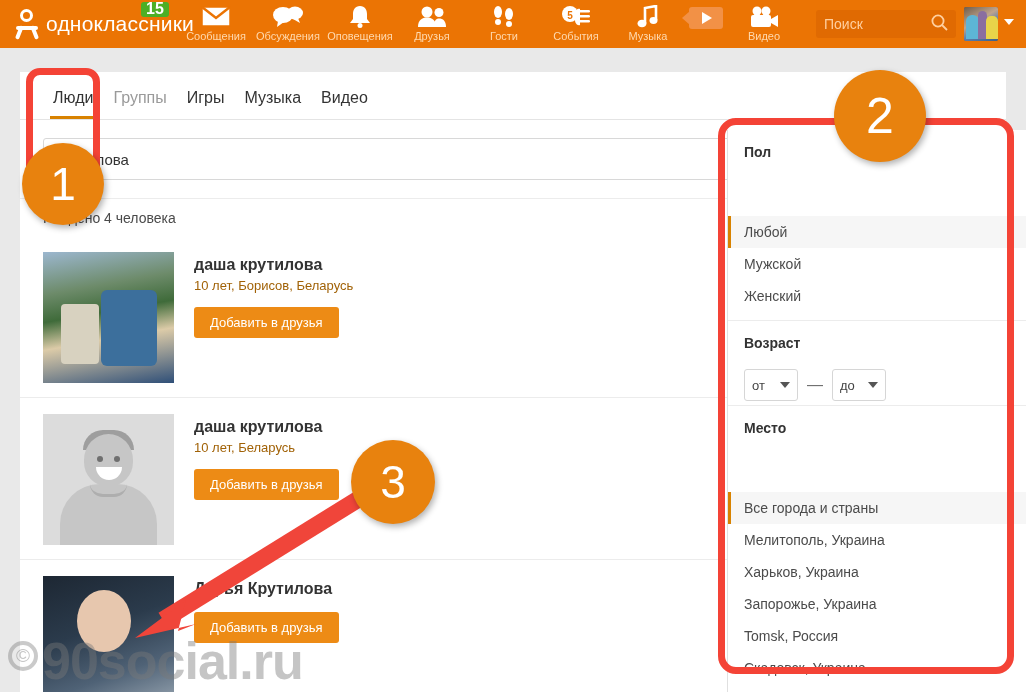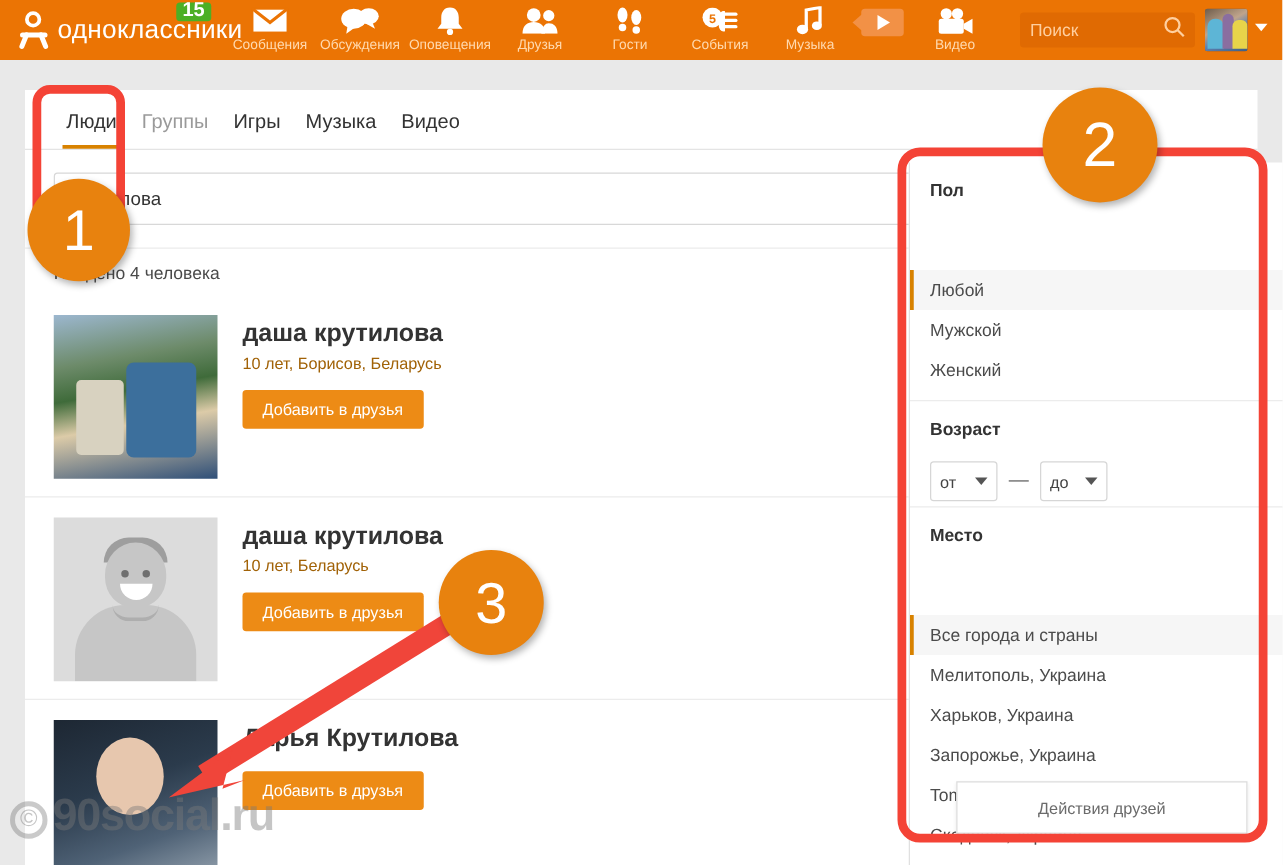--- a/index.html
+++ b/index.html
@@ -141,21 +141,21 @@
   .result-row {
     display: flex; padding: 16px 0 14px 23px; border-top: 1px solid #ececec;
     position: relative; min-height: 148px;
   }
   .result-row:first-child { border-top: none; }
   .r-photo {
     width: 131px; height: 131px; flex: 0 0 131px; overflow: hidden;
     background: #dcdcdc; position: relative;
   }
   .r-info { flex: 1; padding-left: 20px; padding-top: 4px; }
-  .r-name { font-size: 20px; font-weight: bold; color: #333; }
+  .r-name { font-size: 16px; font-weight: bold; color: #333; }
   .r-sub { font-size: 13px; color: #a16207; margin-top: 4px; }
   .btn-add {
     display: inline-block; margin-top: 14px; background: #ed8b15;
     color: #fff; font-size: 13px; padding: 8px 16px; border-radius: 3px;
     cursor: pointer; border: none;
   }
   .r-thumbs {
     position: absolute; right: 25px; top: 20px; display: flex; gap: 4px;
   }
   .r-thumbs .th { width: 44px; height: 44px; overflow: hidden; background:#ccc; position: relative; }
@@ -240,21 +240,21 @@
   .badge-2 { left: 834px; top: 70px; width: 92px; height: 92px; font-size: 50px; }
   .badge-3 { left: 351px; top: 440px; width: 84px; height: 84px; }
 
   .arrow-svg { position: absolute; left: 0; top: 0; pointer-events: none; }
 
   .watermark {
     position: absolute; left: 4px; top: 627px; width: 252px; height: 52px;
     pointer-events: none; opacity: .78;
   }
   .wm-text {
-    position: absolute; left: 38px; top: 4px; font-size: 36px; font-weight: bold;
+    position: absolute; left: 38px; top: 4px; font-size: 52px; font-weight: bold;
     color: rgba(120,120,120,.55); letter-spacing: -1px;
     font-family: "Liberation Sans", sans-serif;
   }
   .wm-c {
     position: absolute; left: 4px; top: 14px; width: 30px; height: 30px;
     border: 4px solid rgba(120,120,120,.5); border-radius: 50%;
     color: rgba(120,120,120,.55); font-size: 19px; text-align: center; line-height: 22px;
   }
 </style>
 </head>
@@ -502,21 +502,20 @@
     </div>
     <div class="f-opt sel">Все города и страны</div>
     <div class="f-opt">Мелитополь, Украина</div>
     <div class="f-opt">Харьков, Украина</div>
     <div class="f-opt">Запорожье, Украина</div>
     <div class="f-opt">Tomsk, Россия</div>
     <div class="f-opt">Скадовск, Украина</div>
     <div class="f-opt">Друг</div>
   </div>
 
-  <div class="friends-pop">Действия друзей</div>
 
   <div class="hl-rect hl-tab"></div>
   <div class="hl-rect hl-panel"></div>
 
   <svg class="arrow-svg" width="1026" height="692">
     <path d="M378 487 L163 620" stroke="#f0453a" stroke-width="17" stroke-linecap="butt"></path>
     <path d="M135 638 L186 600 L178 631 L196 624 Z" fill="#f0453a"></path>
   </svg>
 
   <div class="badge badge-1">1</div>

